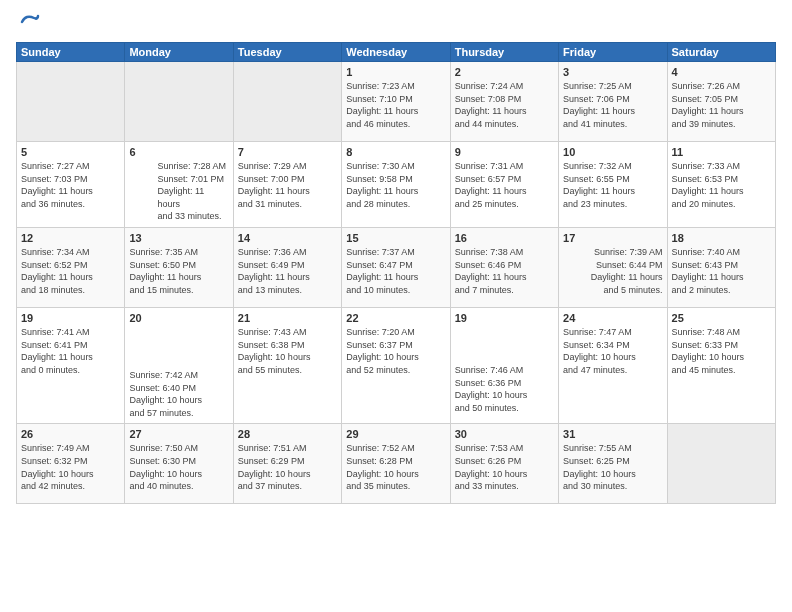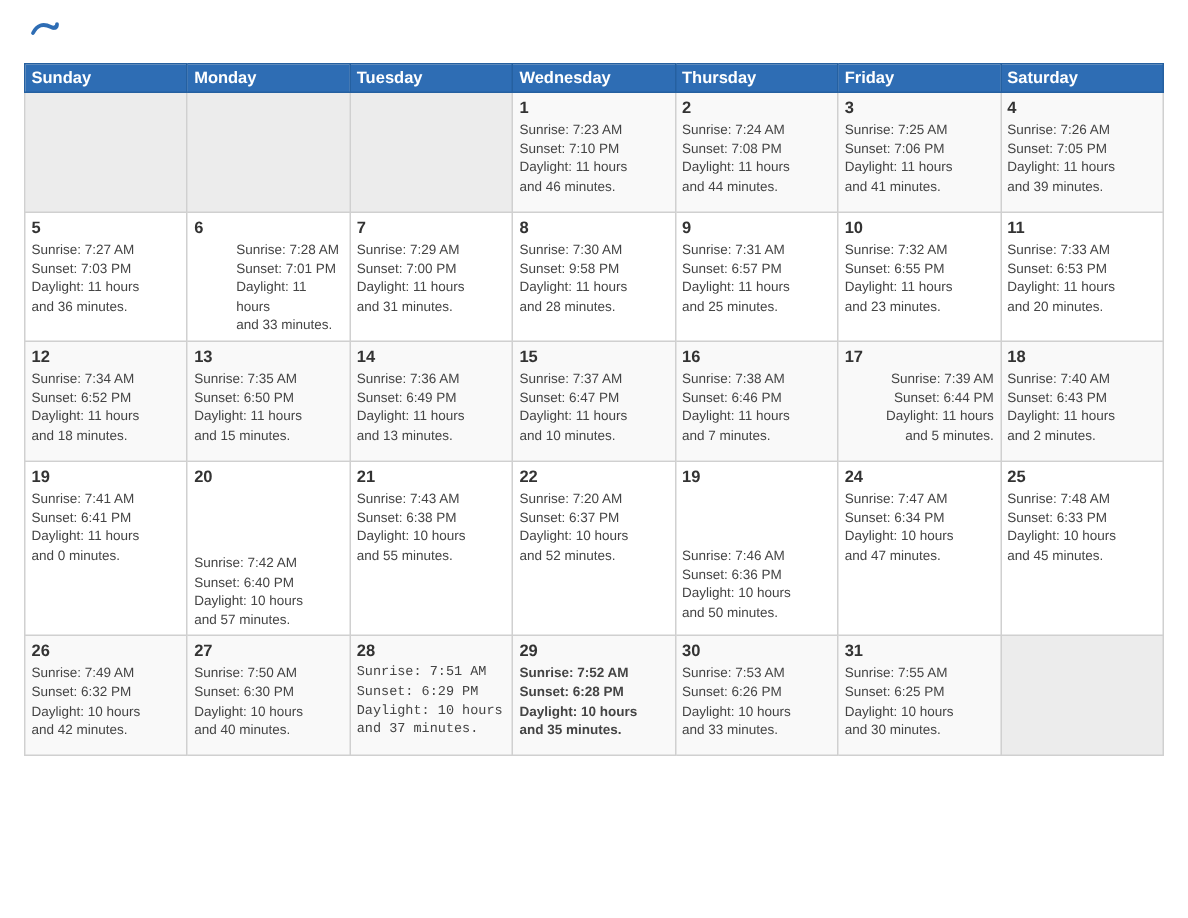--- a/index.html
+++ b/index.html
@@ -320,28 +320,28 @@
           </td>
           <td>
             <div class="day-num">27</div>
             <div class="cell-info" style="white-space: pre-line;">Sunrise: 7:50 AM
 Sunset: 6:30 PM
 Daylight: 10 hours
 and 40 minutes.</div>
           </td>
           <td>
             <div class="day-num">28</div>
-            <div class="cell-info" style="white-space: pre-line; font-family: Liberation Mono, monospace;">Sunrise: 7:51 AM
+            <div class="cell-info" style="white-space: pre-line;">Sunrise: 7:51 AM
 Sunset: 6:29 PM
 Daylight: 10 hours
 and 37 minutes.</div>
           </td>
           <td>
             <div class="day-num">29</div>
-            <div class="cell-info" style="white-space: pre-line; font-weight: bold;">Sunrise: 7:52 AM
+            <div class="cell-info" style="white-space: pre-line;">Sunrise: 7:52 AM
 Sunset: 6:28 PM
 Daylight: 10 hours
 and 35 minutes.</div>
           </td>
           <td>
             <div class="day-num">30</div>
             <div class="cell-info" style="white-space: pre-line;">Sunrise: 7:53 AM
 Sunset: 6:26 PM
 Daylight: 10 hours
 and 33 minutes.</div>

